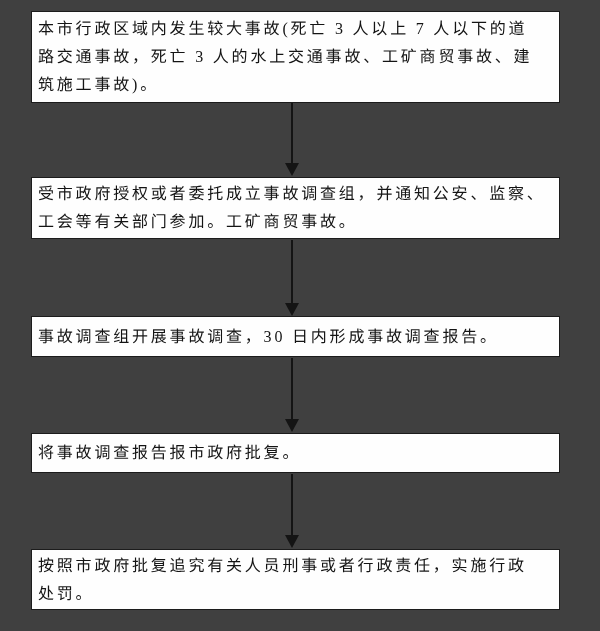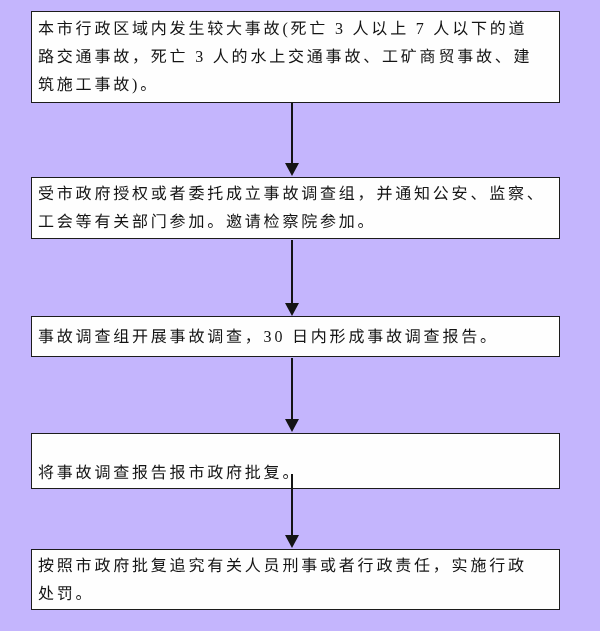--- a/index.html
+++ b/index.html
@@ -4,21 +4,21 @@
 <style>
   html, body {
     margin: 0;
     padding: 0;
     background: #ffffff;
   }
   #canvas {
     position: relative;
     width: 600px;
     height: 631px;
-    background: #c4b5fd;
+    background: #404040;
     font-family: "Liberation Serif", "DejaVu Serif", serif;
     overflow: hidden;
   }
   .flow-box {
     position: absolute;
     left: 31px;
     width: 529px;
     box-sizing: border-box;
     border: 1.5px solid #1c1c1c;
     background: #fefefe;
@@ -31,21 +31,21 @@
   .flow-text {
     font-size: 16px;
     line-height: 28px;
     letter-spacing: 2.8px;
     color: #141414;
     white-space: pre;      
   }
   #step-1 { top: 11px;  height: 92px; }
   #step-2 { top: 177px; height: 62px; }
   #step-3 { top: 316px; height: 41px; }
-  #step-4 { top: 433px; height: 56px; justify-content: flex-end; }
+  #step-4 { top: 433px; height: 40px; }
   #step-5 { top: 549px; height: 61px; }
 
   .arrow {
     position: absolute;
     left: 285px;
     width: 14px;
   }
   .arrow-shaft {
     position: absolute;
     left: 6px;
@@ -80,21 +80,21 @@
 筑施工事故)。</div>
   </div>
 
   <div class="arrow" id="arrow-1">
     <div class="arrow-shaft"></div>
     <div class="arrow-head"></div>
   </div>
 
   <div class="flow-box" id="step-2">
     <div class="flow-text">受市政府授权或者委托成立事故调查组，并通知公安、监察、
-工会等有关部门参加。邀请检察院参加。</div>
+工会等有关部门参加。工矿商贸事故。</div>
   </div>
 
   <div class="arrow" id="arrow-2">
     <div class="arrow-shaft"></div>
     <div class="arrow-head"></div>
   </div>
 
   <div class="flow-box" id="step-3">
     <div class="flow-text">事故调查组开展事故调查，30 日内形成事故调查报告。</div>
   </div>

